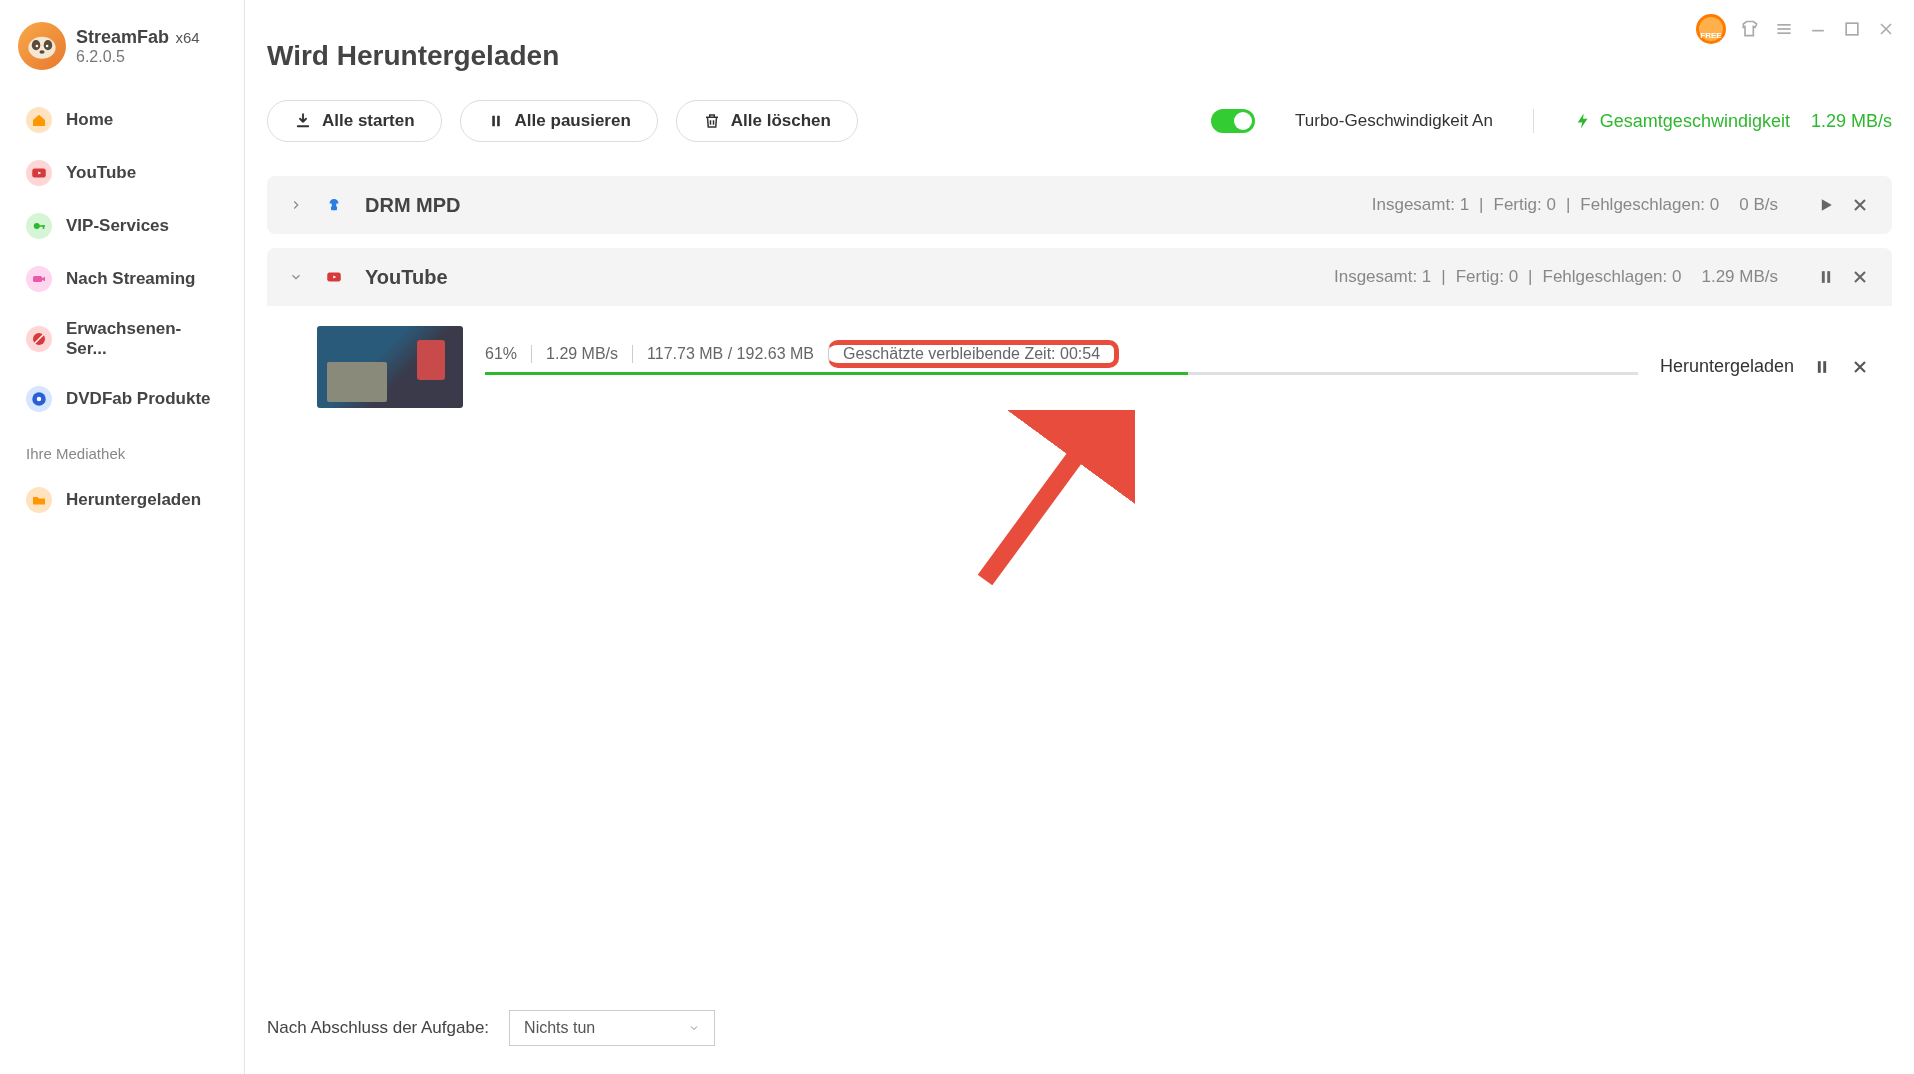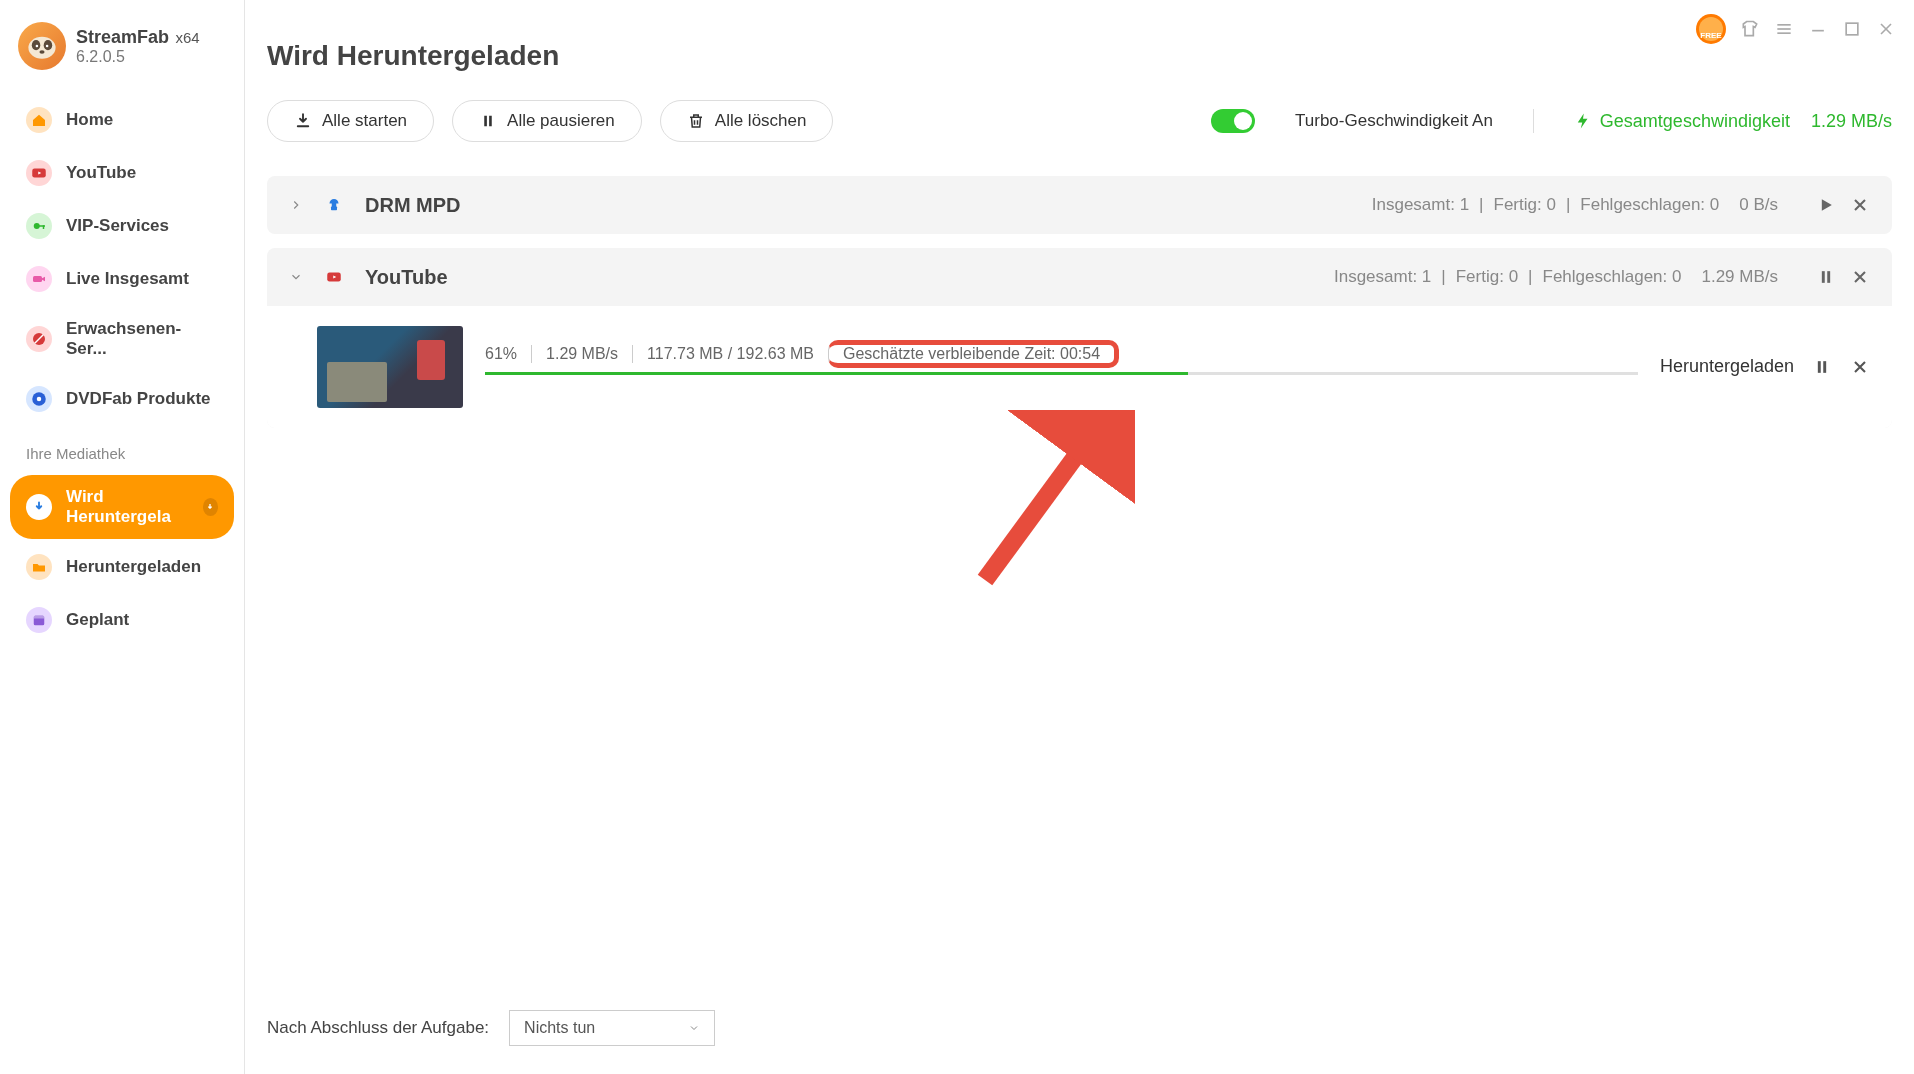--- a/index.html
+++ b/index.html
@@ -29,21 +29,21 @@
 
 .titlebar { position:absolute; top:14px; right:18px; display:flex; gap:14px; align-items:center; }
 .titlebar .tbtn { width:20px; height:20px; color:#aaa; cursor:pointer; display:flex; align-items:center; justify-content:center; }
 .free-badge { width:30px; height:30px; border-radius:50%; background:#ff7a00; display:flex; flex-direction:column; align-items:center; justify-content:center; color:#fff; font-size:8px; font-weight:700; position:relative;}
 .free-badge::before{content:"";position:absolute;inset:3px;border-radius:50%;background:#ffb04a;}
 .free-badge span{position:relative;z-index:1;margin-top:13px;}
 
 .page-title { font-size:28px; font-weight:700; color:#444; padding-top:40px; padding-bottom:28px; }
 
 .toolbar-row { display:flex; align-items:center; gap:18px; }
-.pillbtn { border:1px solid #ddd; border-radius:26px; padding:10px 26px; display:flex; align-items:center; gap:10px; font-size:17px; font-weight:400; color:#333; cursor:pointer; background:#fff;}
+.pillbtn { border:1px solid #ddd; border-radius:26px; padding:10px 26px; display:flex; align-items:center; gap:10px; font-size:17px; font-weight:700; color:#333; cursor:pointer; background:#fff;}
 .pillbtn svg{width:18px;height:18px;}
 
 .toolbar-right { margin-left:auto; display:flex; align-items:center; gap:40px; }
 .toggle { width:44px; height:24px; border-radius:12px; background:#33cc33; position:relative; cursor:pointer;}
 .toggle .knob{ width:18px; height:18px; border-radius:50%; background:#fff; position:absolute; right:3px; top:3px;}
 .toggle-label{ font-size:17px; color:#333; font-weight:500;}
 .vdiv { width:1px; height:24px; background:#ddd;}
 .speed-total { display:flex; align-items:center; gap:8px; color:#2eb82e; font-size:18px; font-weight:500;}
 .speed-total svg{width:18px;height:22px; color:#2eb82e;}
 
@@ -133,21 +133,21 @@
           </div>
           <span>VIP-Services</span>
         </div>
         <div class="nav-item">
           <div class="ic" style="background:#ffd6f0">
             <svg viewBox="0 0 24 24" width="18" height="18">
               <rect x="4" y="8" width="12" height="8" rx="2" fill="#e85aa8"></rect>
               <path d="M16 11l4-2v6l-4-2z" fill="#e85aa8"></path>
             </svg>
           </div>
-          <span>Live Insgesamt</span>
+          <span>Nach Streaming</span>
         </div>
         <div class="nav-item">
           <div class="ic" style="background:#ffd6d6">
             <svg viewBox="0 0 24 24" width="18" height="18">
               <circle cx="12" cy="12" r="8" fill="#d63a3a"></circle>
               <line x1="6" y1="18" x2="18" y2="6" stroke="#fff" stroke-width="2"></line>
             </svg>
           </div>
           <span>Erwachsenen-Ser...</span>
         </div>
@@ -156,49 +156,27 @@
             <svg viewBox="0 0 24 24" width="18" height="18">
               <circle cx="12" cy="12" r="9" fill="#2a60d6"></circle>
               <circle cx="12" cy="12" r="3" fill="#fff"></circle>
             </svg>
           </div>
           <span>DVDFab Produkte</span>
         </div>
       </div>
     <div class="nav-section">Ihre Mediathek</div>
     <div id="nav-lib">
-        <div class="nav-item active">
-          <div class="ic" style="background:#fff">
-            <svg viewBox="0 0 24 24" width="18" height="18">
-              <path d="M12 6v8m0 0l-3-3m3 3l3-3" stroke="#2a7de1" stroke-width="2.5" fill="none" stroke-linecap="round"></path>
-            </svg>
-          </div>
-          <span>Wird Heruntergela</span>
-          <div class="badge-dl">
-            <svg width="10" height="10" viewBox="0 0 24 24">
-              <path d="M12 5v10m0 0l-4-4m4 4l4-4" stroke="#fff" stroke-width="3" fill="none"></path>
-            </svg>
-          </div>
-        </div>
         <div class="nav-item">
           <div class="ic" style="background:#ffe3c0">
             <svg viewBox="0 0 24 24" width="18" height="18">
               <path d="M4 8h6l2 2h8v8H4z" fill="#ff9800"></path>
             </svg>
           </div>
           <span>Heruntergeladen</span>
-        </div>
-        <div class="nav-item">
-          <div class="ic" style="background:#e6d6ff">
-            <svg viewBox="0 0 24 24" width="18" height="18">
-              <rect x="5" y="6" width="14" height="13" rx="2" fill="#8a5ad6"></rect>
-              <rect x="5" y="6" width="14" height="4" fill="#fff" opacity="0.4"></rect>
-            </svg>
-          </div>
-          <span>Geplant</span>
         </div>
       </div>
   </div>
 
   <div class="main">
     <div class="titlebar">
       <div class="free-badge">
           <span>FREE</span>
         </div>
       <div class="tbtn">

